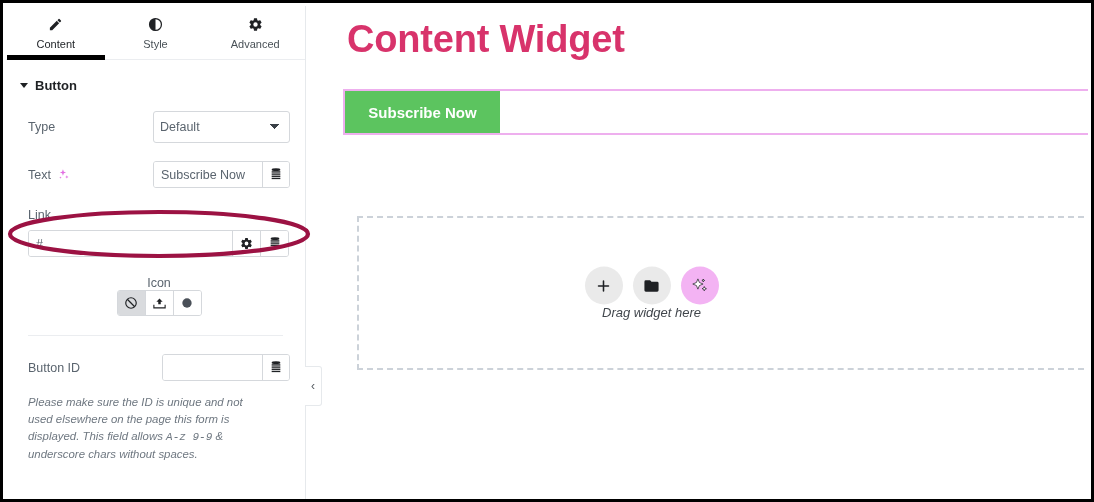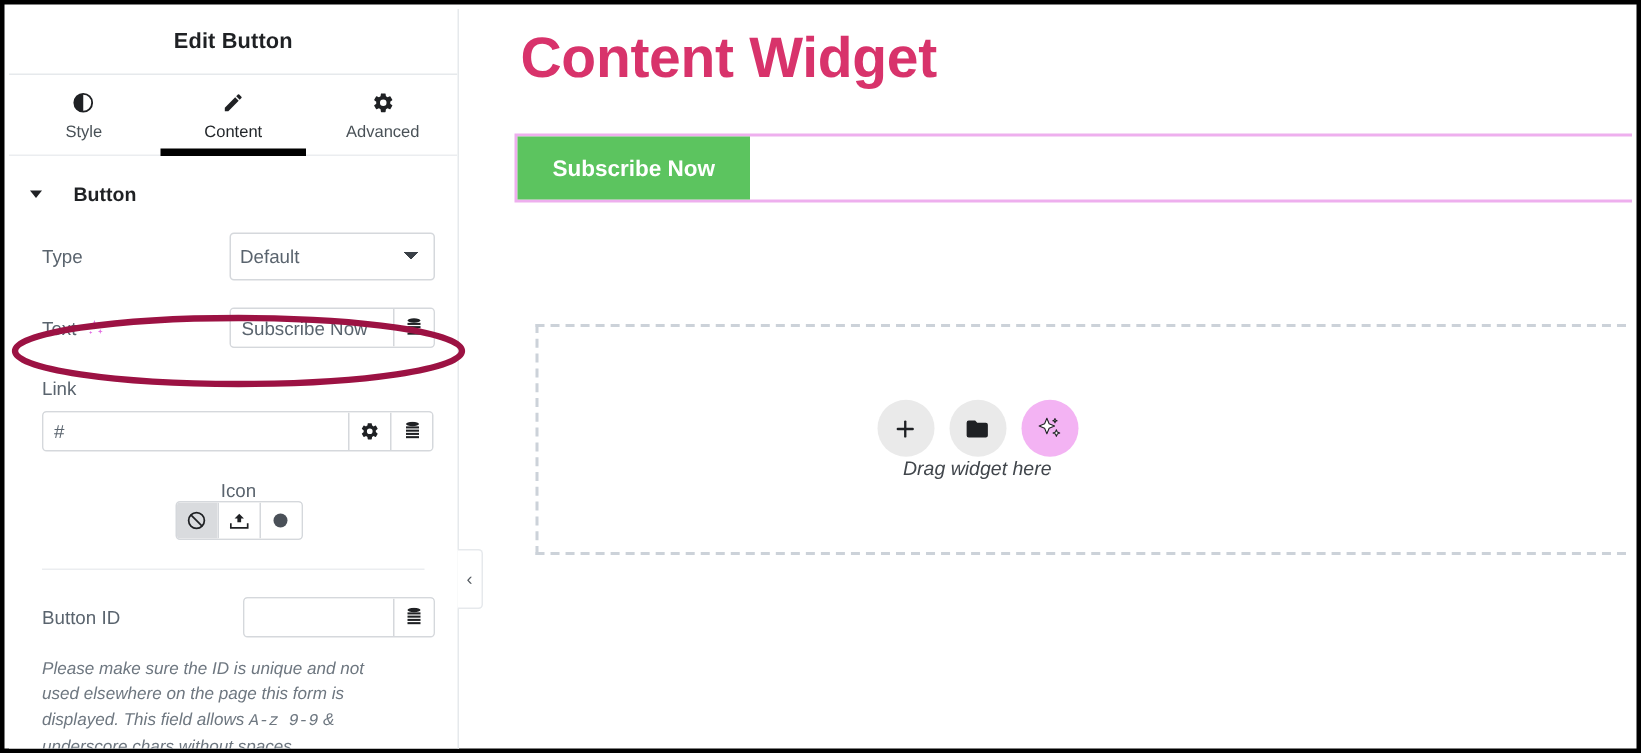--- a/index.html
+++ b/index.html
@@ -84,21 +84,21 @@
     right: 1px;
     bottom: -1px;
     height: 5px;
     background: #000000;
   }
 
   
   #section-button {
     display: flex;
     align-items: center;
-    gap: 21px;
+    gap: 7px;
     padding: 18px 0 0 14px;
     cursor: pointer;
   }
   #section-button .caret {
     width: 0; height: 0;
     border-left: 4.5px solid transparent;
     border-right: 4.5px solid transparent;
     border-top: 5.5px solid #1f2124;
   }
   #section-button .sec-label {
@@ -351,43 +351,40 @@
     z-index: 9;
   }
 </style>
 </head>
 <body>
 
 <div id="screen">
 
   <div id="panel">
 
-    <div id="panel-header">
-      <div id="panel-title">Edit Button</div>
-    </div>
 
     <div id="tabs">
+
+      <div class="tab active">
+        <span class="tab-icon">
+          <svg width="15" height="15" viewBox="0 0 24 24" fill="#1f2124">
+            <path d="M3 17.25V21h3.75L17.81 9.94l-3.75-3.75L3 17.25zM20.71 7.04a1 1 0 000-1.41l-2.34-2.34a1 1 0 00-1.41 0l-1.83 1.83 3.75 3.75 1.83-1.83z"></path>
+          </svg>
+        </span>
+        <span class="tab-label">Content</span>
+      </div>
 
       <div class="tab">
         <span class="tab-icon">
           <svg width="15" height="15" viewBox="0 0 24 24">
             <circle cx="12" cy="12" r="9.5" fill="none" stroke="#1f2124" stroke-width="2"></circle>
             <path d="M12 2.5a9.5 9.5 0 000 19z" fill="#1f2124"></path>
           </svg>
         </span>
         <span class="tab-label">Style</span>
-      </div>
-
-      <div class="tab active">
-        <span class="tab-icon">
-          <svg width="15" height="15" viewBox="0 0 24 24" fill="#1f2124">
-            <path d="M3 17.25V21h3.75L17.81 9.94l-3.75-3.75L3 17.25zM20.71 7.04a1 1 0 000-1.41l-2.34-2.34a1 1 0 00-1.41 0l-1.83 1.83 3.75 3.75 1.83-1.83z"></path>
-          </svg>
-        </span>
-        <span class="tab-label">Content</span>
       </div>
 
       <div class="tab">
         <span class="tab-icon">
           <svg width="15" height="15" viewBox="0 0 24 24" fill="#1f2124">
             <path d="M19.43 12.98c.04-.32.07-.64.07-.98s-.03-.66-.07-.98l2.11-1.65a.5.5 0 00.12-.64l-2-3.46a.5.5 0 00-.61-.22l-2.49 1a7.3 7.3 0 00-1.7-.98l-.38-2.65A.49.49 0 0014 2h-4a.49.49 0 00-.49.42l-.38 2.65c-.61.25-1.17.58-1.7.98l-2.49-1a.5.5 0 00-.61.22l-2 3.46a.5.5 0 00.12.64l2.11 1.65c-.04.32-.07.65-.07.98s.03.66.07.98l-2.11 1.65a.5.5 0 00-.12.64l2 3.46c.12.22.39.3.61.22l2.49-1c.53.4 1.09.73 1.7.98l.38 2.65c.04.24.24.42.49.42h4c.25 0 .45-.18.49-.42l.38-2.65c.61-.25 1.17-.58 1.7-.98l2.49 1c.22.08.49 0 .61-.22l2-3.46a.5.5 0 00-.12-.64l-2.11-1.65zM12 15.5A3.5 3.5 0 1112 8.5a3.5 3.5 0 010 7z"></path>
           </svg>
         </span>
         <span class="tab-label">Advanced</span>
       </div>

